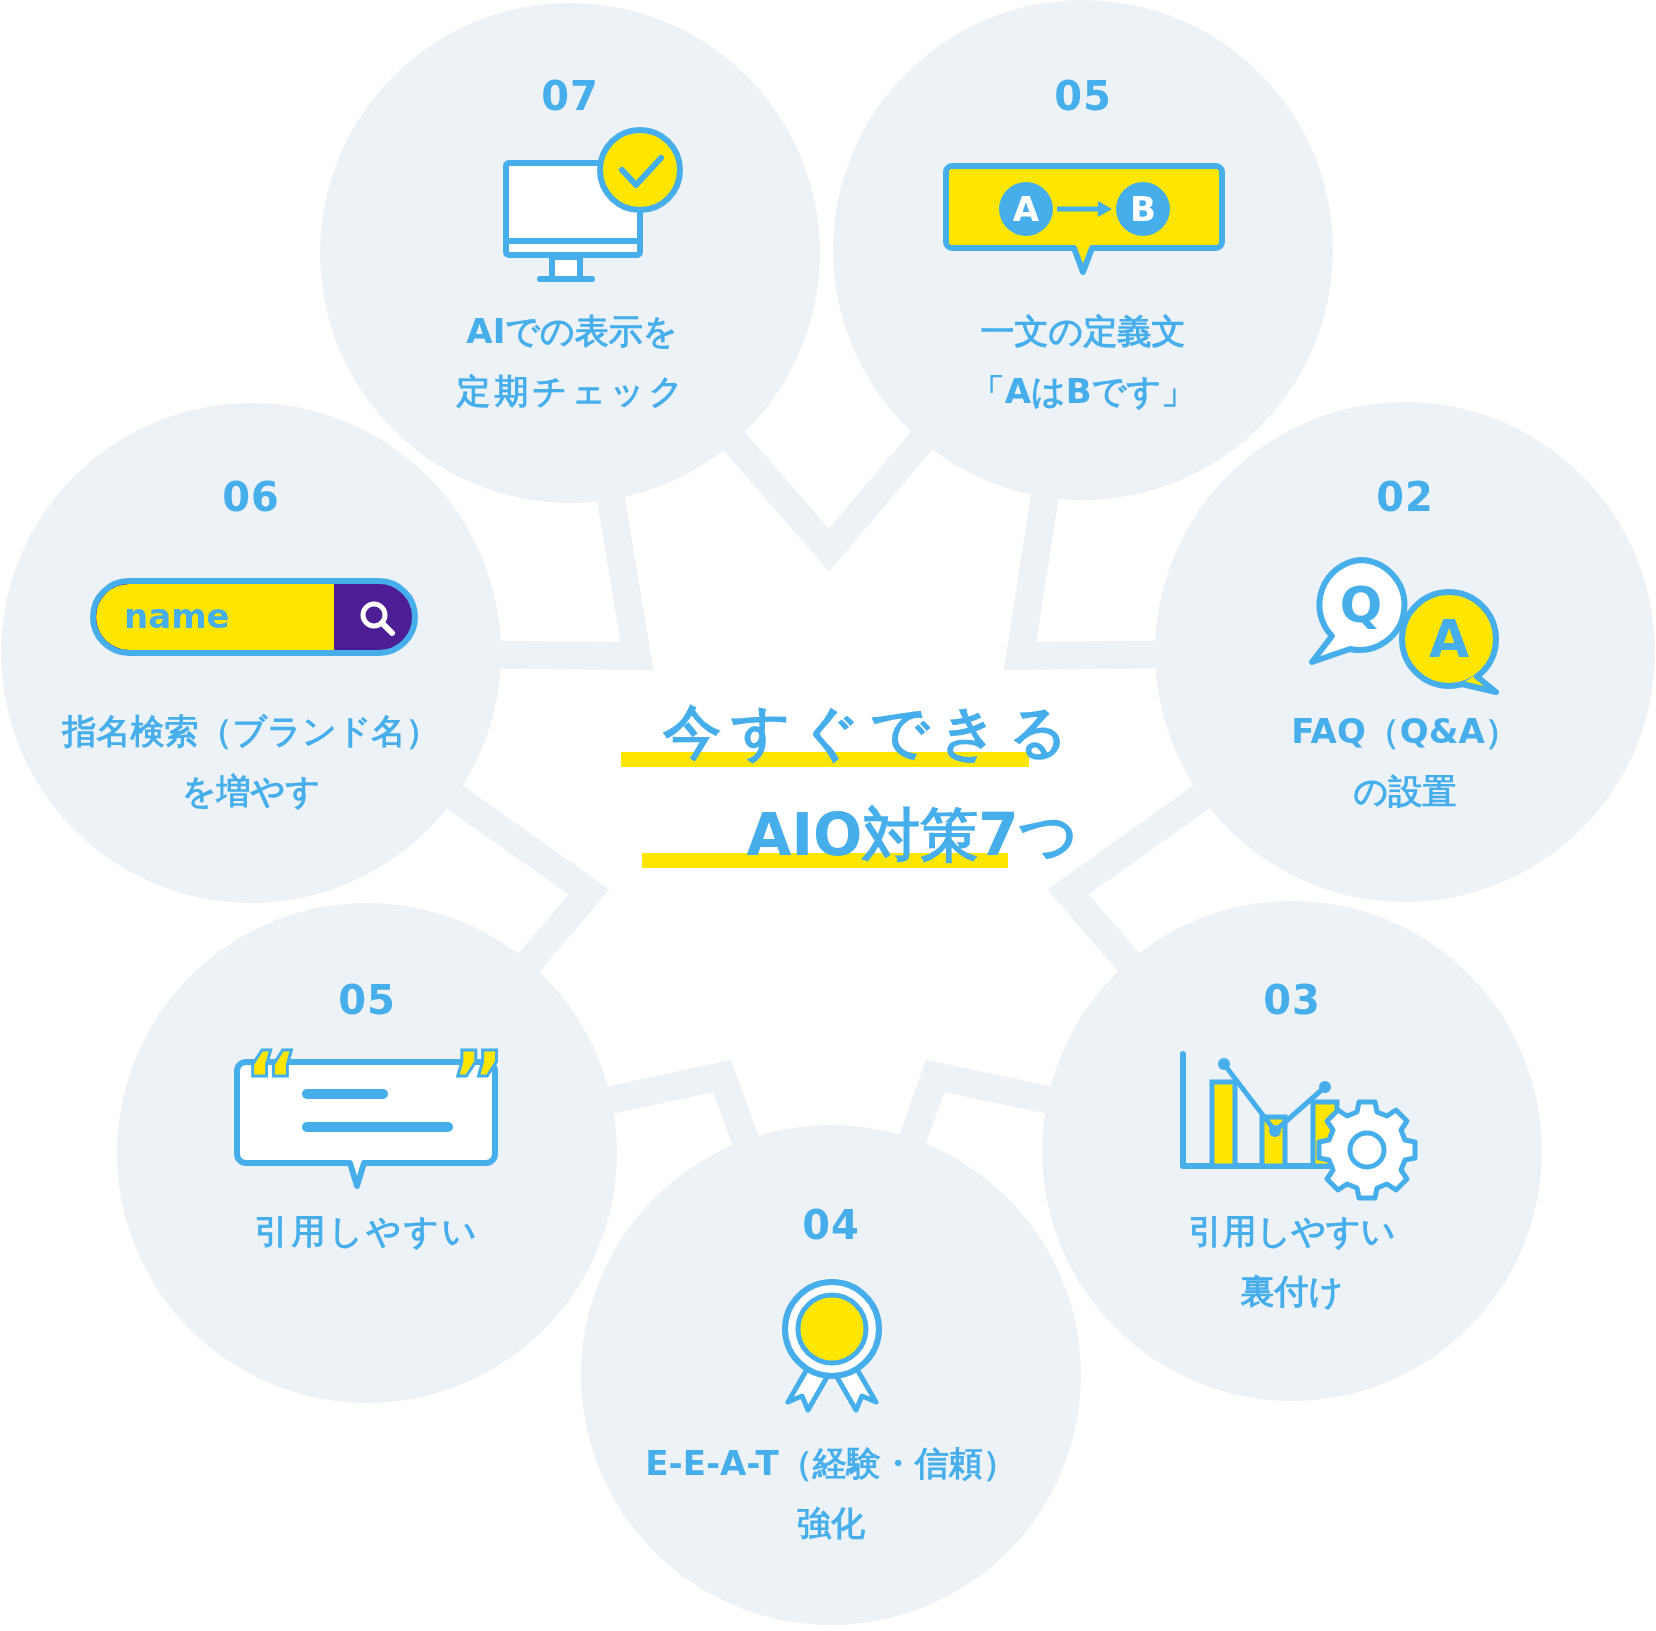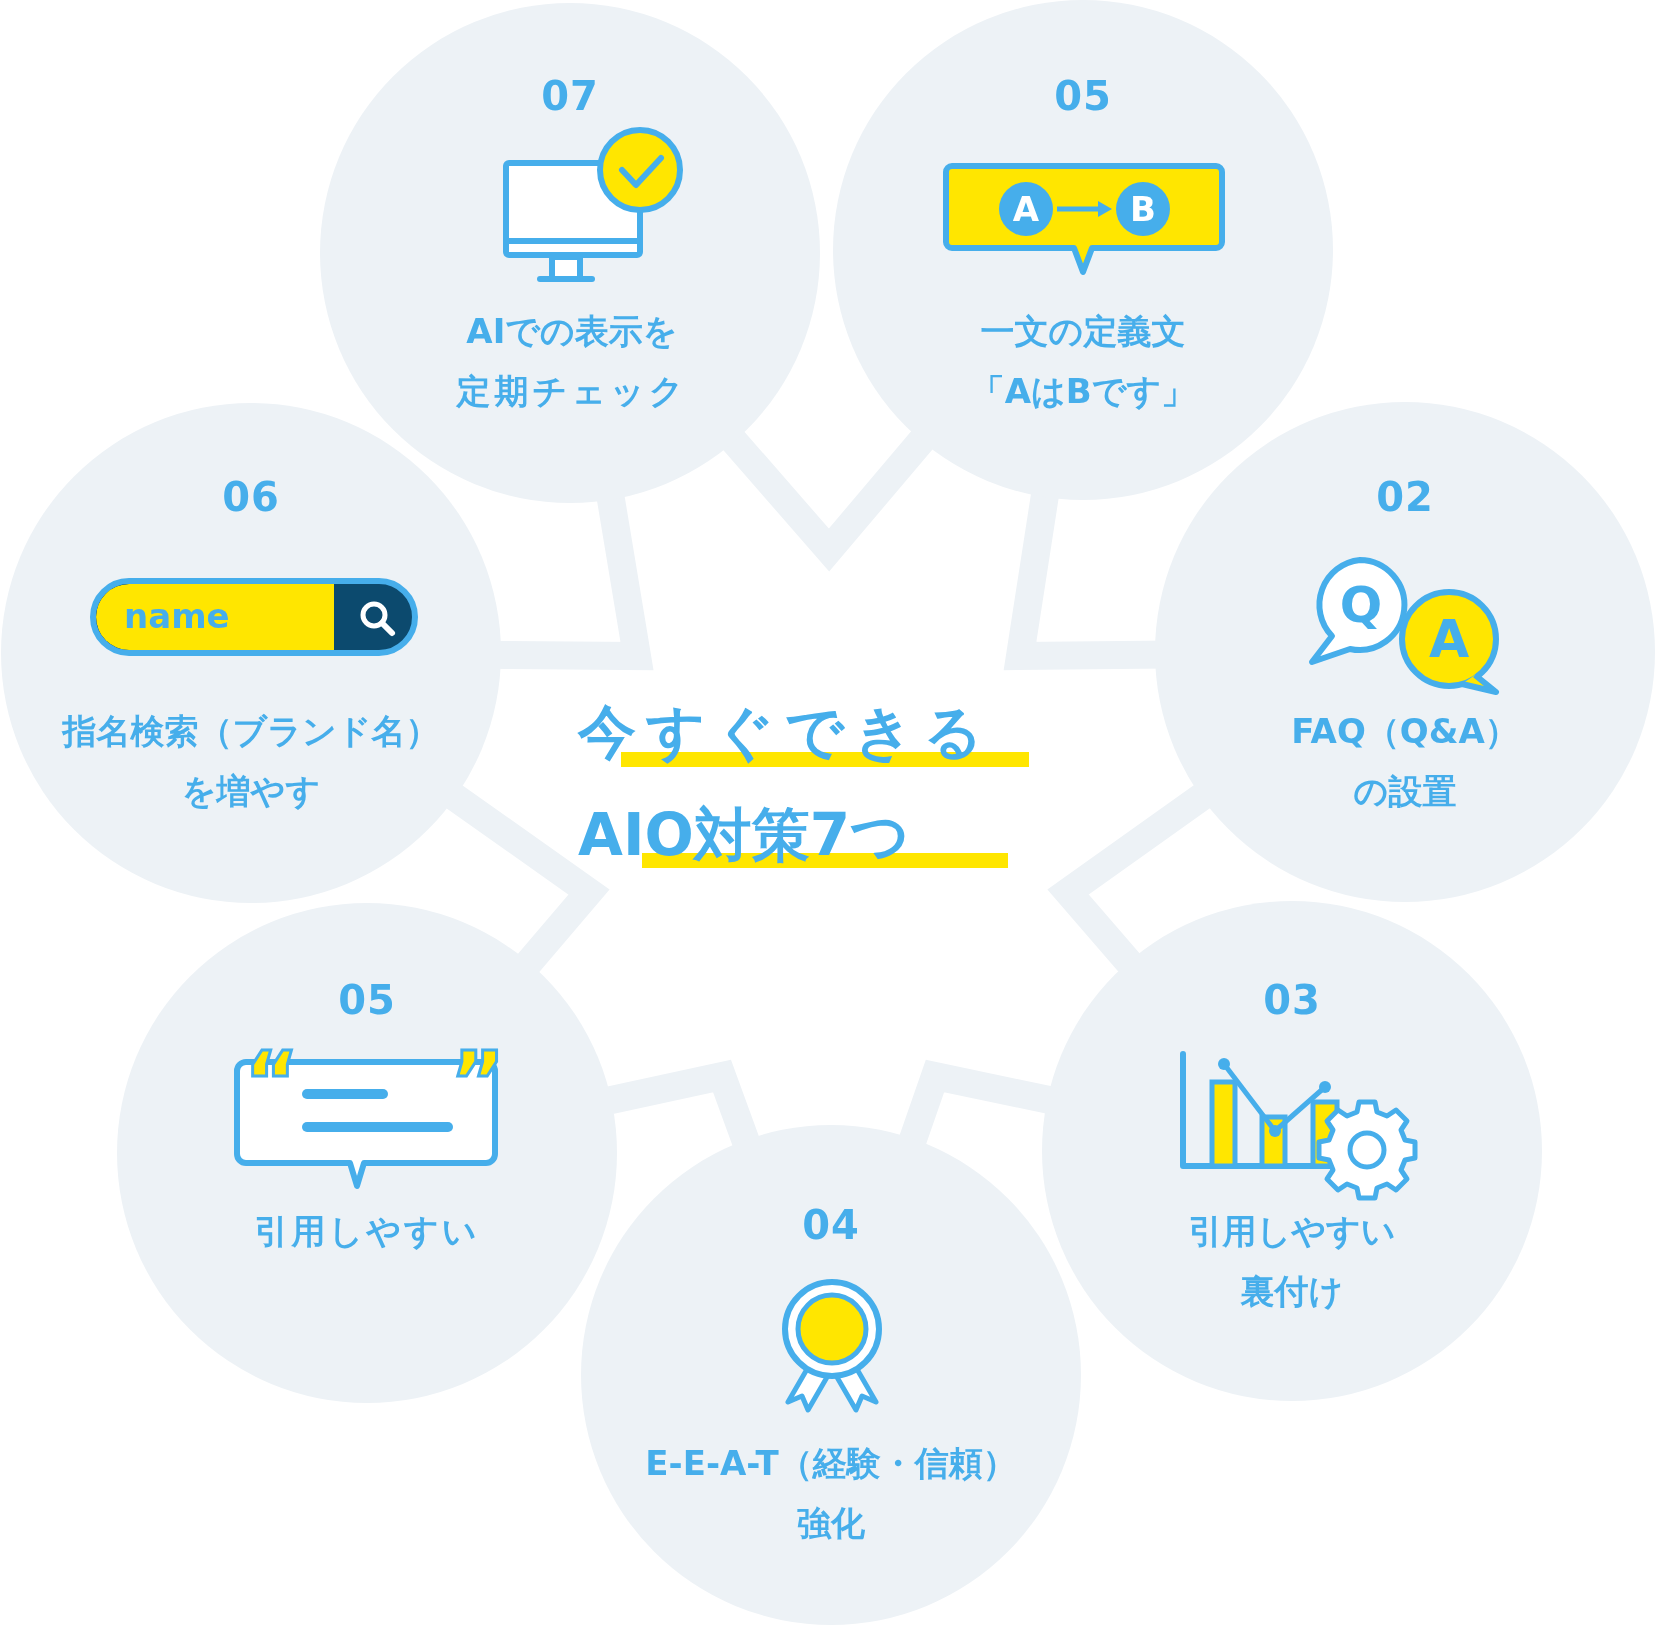--- a/index.html
+++ b/index.html
@@ -1,21 +1,21 @@
 <!DOCTYPE html>
 <html><head>
 <meta charset="utf-8">
 <style>
   html,body{margin:0;padding:0;background:#ffffff;}
   body{width:1656px;height:1631px;position:relative;overflow:hidden;font-family:"DejaVu Sans","Liberation Sans",sans-serif;}
   #stage{position:absolute;left:0;top:0;width:1656px;height:1631px;}
   .circle{position:absolute;border-radius:50%;background:#edf2f6;}
   .num{position:absolute;width:300px;text-align:center;color:#46aeeb;font-weight:bold;font-size:40px;letter-spacing:1px;line-height:1;}
   .label{position:absolute;width:400px;text-align:center;color:#46aeeb;font-weight:bold;font-size:34px;line-height:62px;white-space:nowrap;}
-  .title-line{position:absolute;color:#46aeeb;font-weight:bold;font-size:58px;line-height:1;white-space:nowrap;text-align:left;}
+  .title-line{position:absolute;color:#46aeeb;font-weight:bold;font-size:58px;line-height:1;white-space:nowrap;text-align:right;}
   .bar{position:absolute;background:#ffe600;}
   svg{position:absolute;overflow:visible;}
 </style>
 </head>
 <body>
 
 <div id="stage">
 
   <svg style="left:0;top:0;" width="1656" height="1631">
     <polygon points="1083,250 1020,656 1405,652 1068,892 1292,1151 935,1076 831,1375 722,1076 367,1153 589,892 251,653 637,656 570,253 829,550" fill="#ffffff" stroke="#edf2f6" stroke-width="28" stroke-linejoin="miter"></polygon>
@@ -102,21 +102,21 @@
   <svg style="left:230px;top:1050px;" width="280" height="145" viewBox="0 0 280 145">
     <path d="M16,12 H256 a9,9 0 0 1 9,9 V104 a9,9 0 0 1 -9,9 H134 L127,136 L120,113 H16 a9,9 0 0 1 -9,-9 V21 a9,9 0 0 1 9,-9 Z" fill="#fff" stroke="#46aeeb" stroke-width="6" stroke-linejoin="round"></path>
     <line x1="77" y1="44" x2="153" y2="44" stroke="#46aeeb" stroke-width="10" stroke-linecap="round"></line>
     <line x1="77" y1="77" x2="218" y2="77" stroke="#46aeeb" stroke-width="10" stroke-linecap="round"></line>
   </svg>
   <div style="position:absolute;left:244px;top:1040px;color:#ffe600;font-weight:bold;font-size:84px;line-height:84px;-webkit-text-stroke:3px #46aeeb;">“</div>
   <div style="position:absolute;left:450px;top:1040px;color:#ffe600;font-weight:bold;font-size:84px;line-height:84px;-webkit-text-stroke:3px #46aeeb;">”</div>
   <div class="label" style="left:167px;top:1200px;letter-spacing:3px;">引用しやすい</div>
 
   <div class="num" style="left:101px;top:477px;">06</div>
-  <div style="position:absolute;left:90px;top:578px;width:328px;height:78px;box-sizing:border-box;border:6px solid #46aeeb;border-radius:39px;background:#0c4a6e;overflow:hidden;">
+  <div style="position:absolute;left:90px;top:578px;width:328px;height:78px;box-sizing:border-box;border:6px solid #46aeeb;border-radius:39px;background:#4c1d95;overflow:hidden;">
     <div style="position:absolute;left:0;top:0;width:238px;height:66px;background:#ffe600;border-radius:33px 0 0 33px;"></div>
     <div style="position:absolute;left:28px;top:12px;color:#46aeeb;font-weight:bold;font-size:34px;line-height:40px;">name</div>
     <svg style="left:262px;top:15px;" width="40" height="40" viewBox="0 0 40 40">
       <circle cx="16" cy="16" r="11" fill="none" stroke="#fff" stroke-width="5"></circle>
       <line x1="24" y1="24" x2="34" y2="34" stroke="#fff" stroke-width="6" stroke-linecap="round"></line>
     </svg>
   </div>
   <div class="label" style="left:51px;top:700px;">指名検索（ブランド名）</div>
   <div class="label" style="left:51px;top:760px;">を増やす</div>
 

